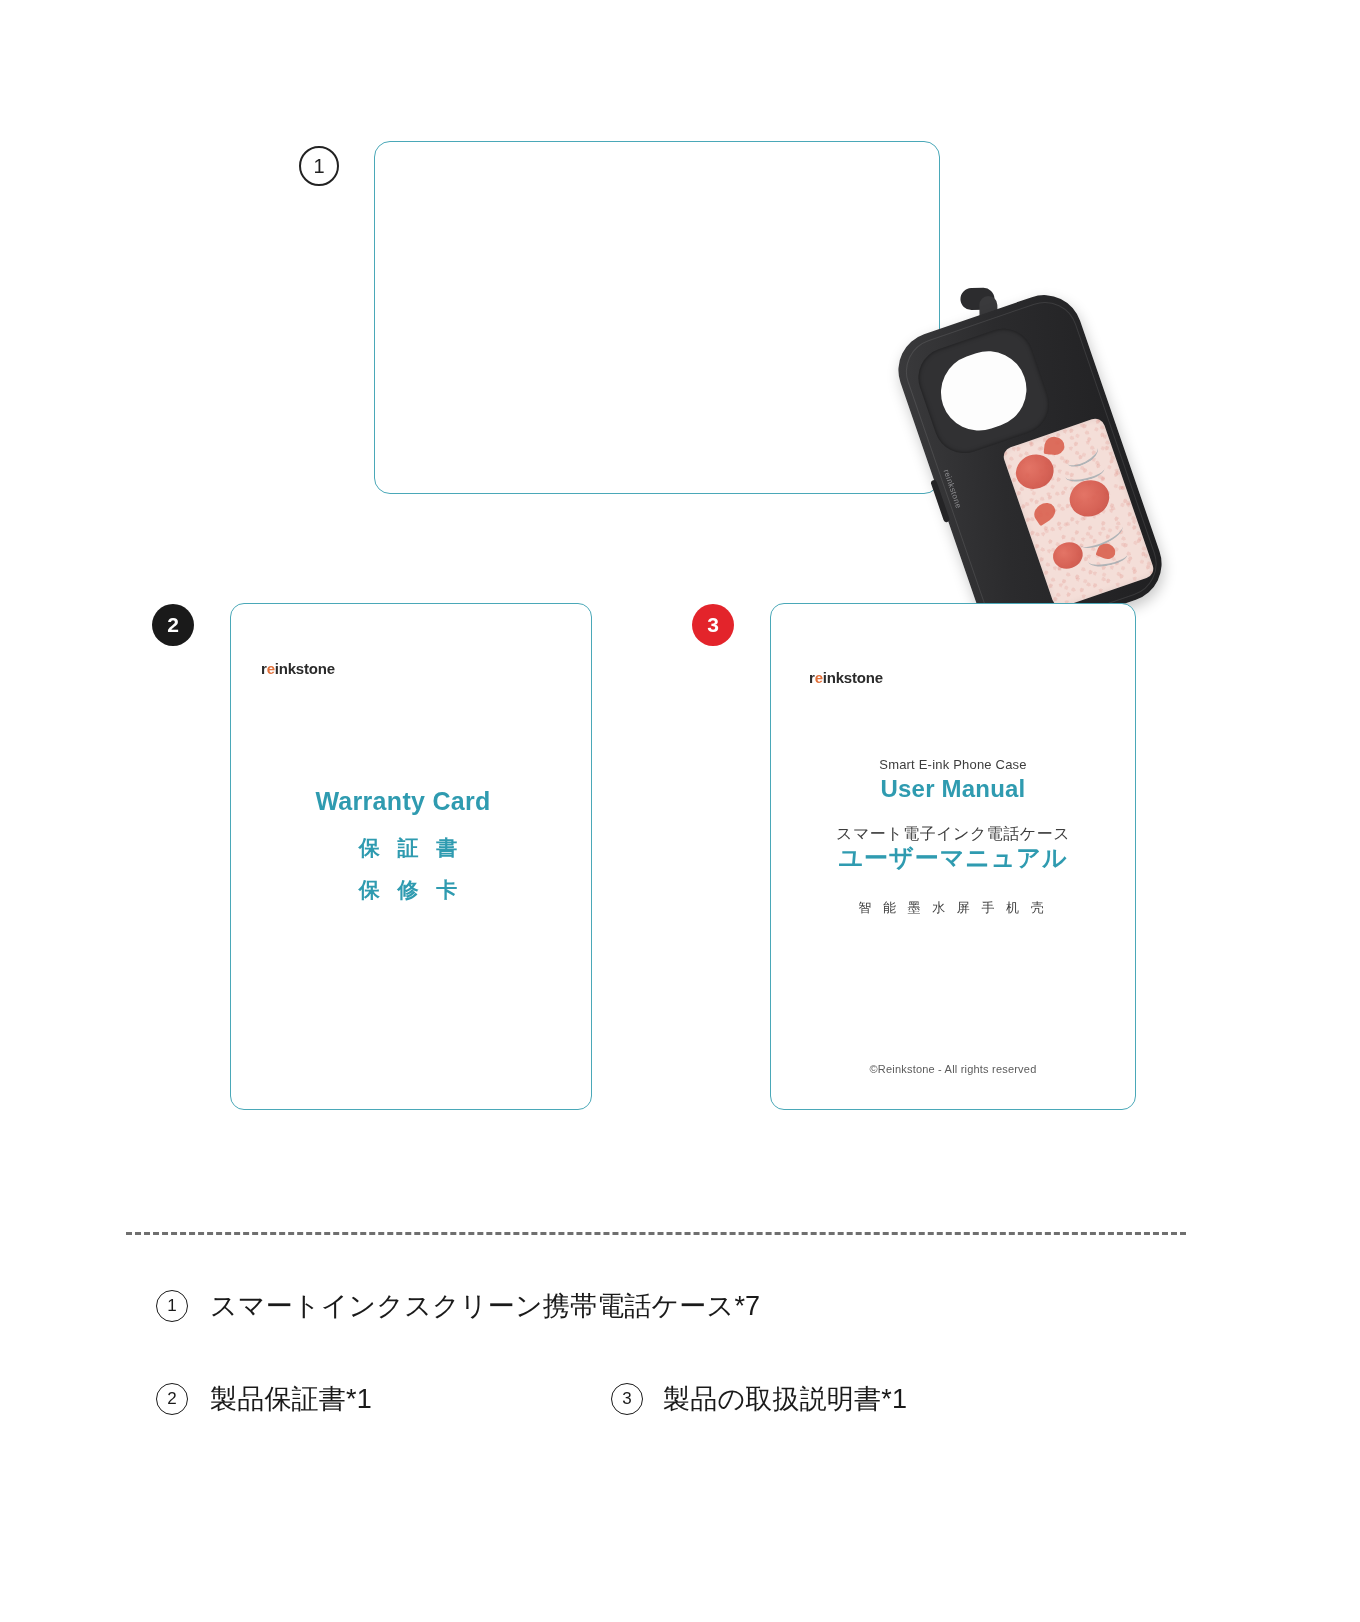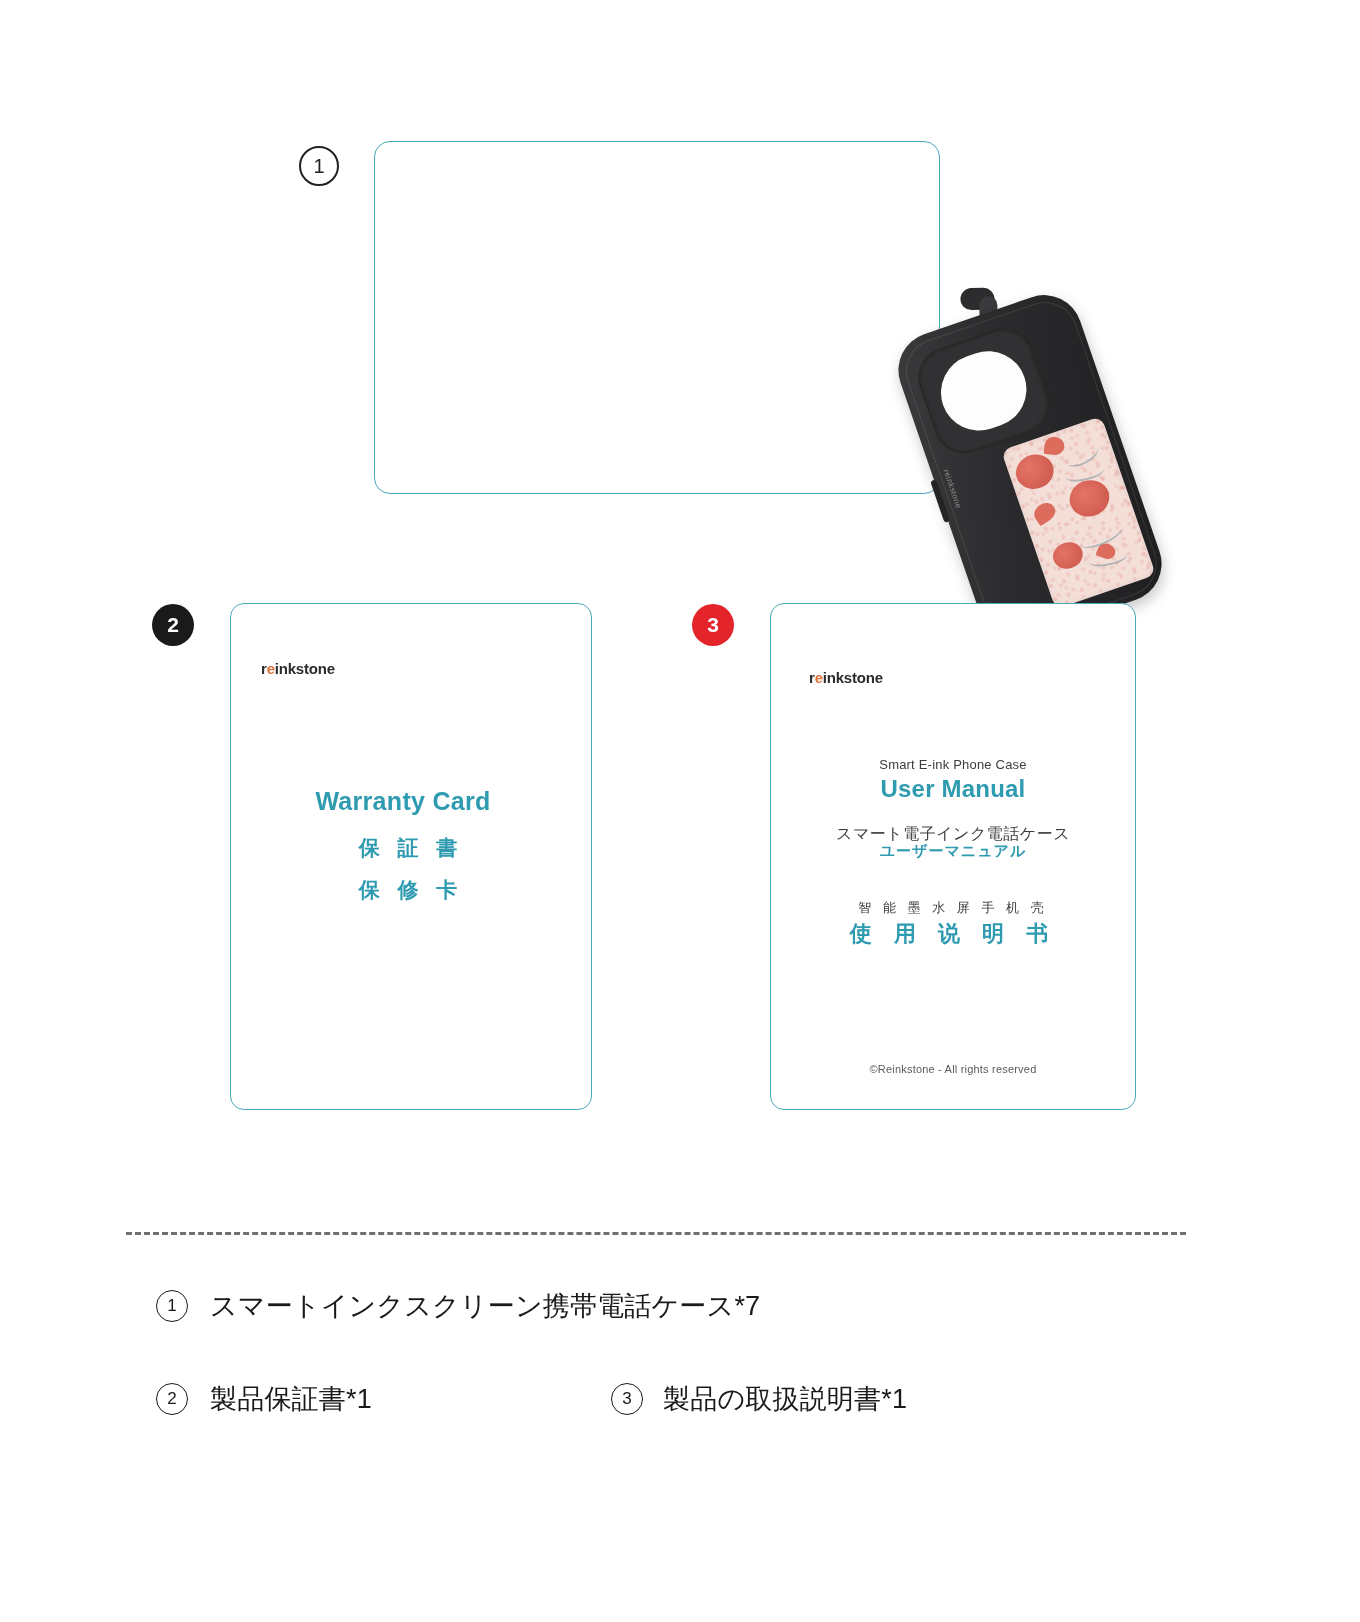--- a/index.html
+++ b/index.html
@@ -258,21 +258,21 @@
     letter-spacing: 0.2px;
   }
   .m-small-jp {
     color: #3d3d3d;
     font-size: 16px;
     letter-spacing: 0.5px;
   }
   .m-big-jp {
     color: #2f9bb0;
     font-weight: 700;
-    font-size: 15px;
+    font-size: 24px;
     letter-spacing: 1px;
   }
   .m-small-cn {
     color: #3d3d3d;
     font-size: 13px;
     letter-spacing: 4px;
   }
   .m-big-cn {
     color: #2f9bb0;
     font-weight: 700;
@@ -373,21 +373,20 @@
     <span>r</span><span class="dot">e</span><span>inkstone</span>
   </div>
 
   <div class="m-line m-small-dark" style="top:153px;">Smart E-ink Phone Case</div>
   <div class="m-line m-big-teal" style="top:171px;">User Manual</div>
 
   <div class="m-line m-small-jp" style="top:220px;">スマート電子インク電話ケース</div>
   <div class="m-line m-big-jp" style="top:238px;">ユーザーマニュアル</div>
 
   <div class="m-line m-small-cn" style="top:295px;">智 能 墨 水 屏 手 机 壳</div>
-  <div class="m-line m-big-cn" style="top:315px;">使 用 说 明 书</div>
 
   <div class="m-line m-copyright" style="top:459px;">©Reinkstone - All rights reserved</div>
 </div>
 
 <div id="divider"></div>
 
 <div id="cap1-badge" class="cap-badge">1</div>
 <div id="cap1-text" class="cap-text">スマートインクスクリーン携帯電話ケース*7</div>
 
 <div id="cap2-badge" class="cap-badge">2</div>

